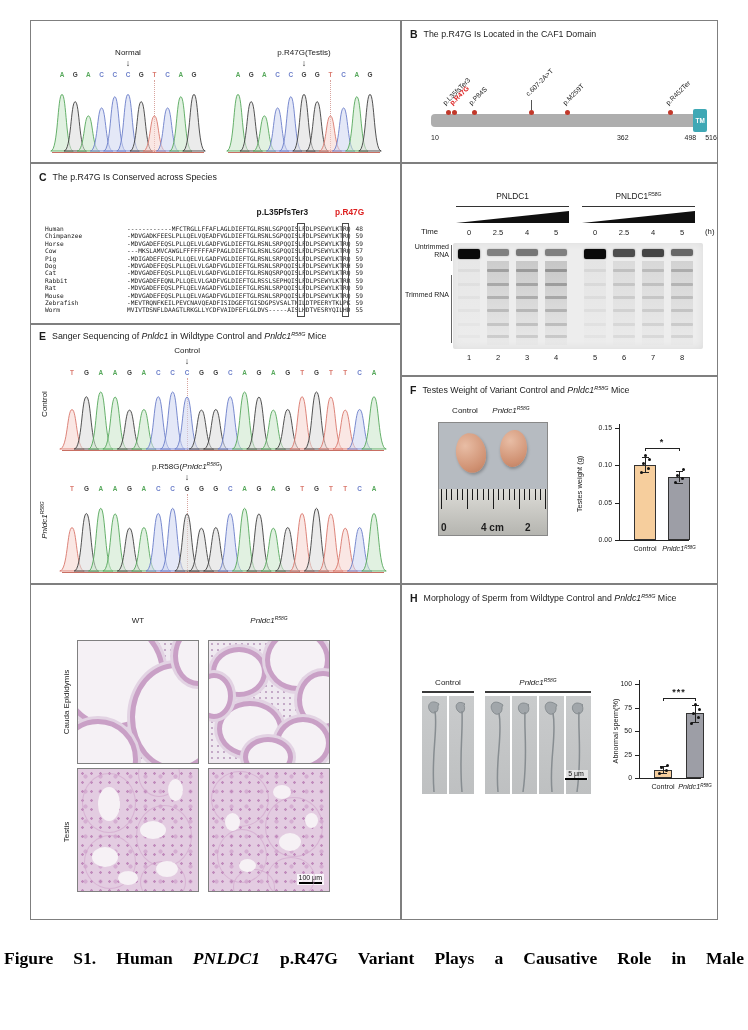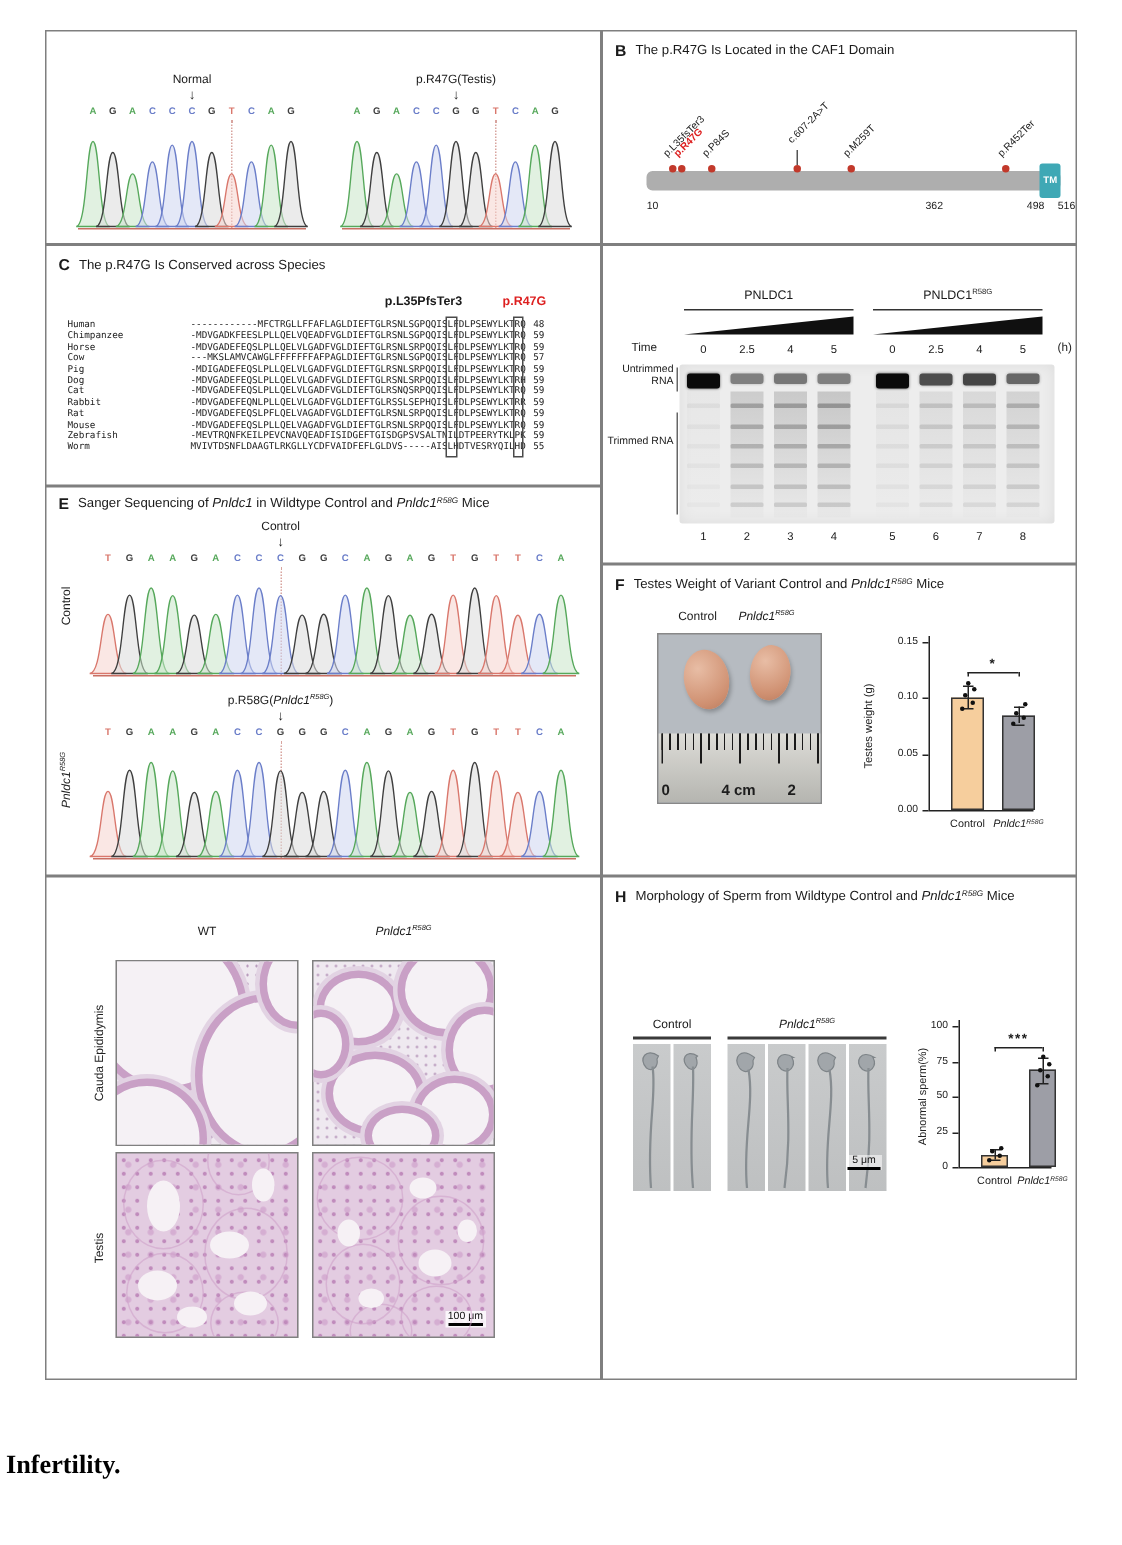--- a/index.html
+++ b/index.html
@@ -176,21 +176,21 @@
           <div class="dmut" style="left: 123.047px; top: 49px;">c.607-2A&gt;T</div>
           <div class="ddot" style="left: 158.366px; top: 70px;"></div>
           <div class="dmut" style="left: 159.866px; top: 58px;">p.M259T</div>
           <div class="ddot" style="left: 261.35px; top: 70px;"></div>
           <div class="dmut" style="left: 262.85px; top: 58px;">p.R452Ter</div>
         </div>
     </div>
 
     <div class="panel" style="left:0;top:143px;width:370px;height:160px;">
       <div class="phead"><b>C</b><span><span>The p.R47G Is Conserved across Species</span></span></div>
-      <div style="position:absolute;left:0;top:4px;width:370px;height:160px;">
+      <div style="position:absolute;left:0;top:16px;width:370px;height:160px;">
         <div class="aln-lab" style="text-align: right; left: 0px; width: 278.087px;">p.L35PfsTer3</div>
         <div class="aln-lab" style="color: rgb(221, 31, 31); left: 305.065px;">p.R47G</div>
         <div class="aln-rows">
             <div class="aln-row"><span class="aln-name">Human</span><span class="aln-seq">------------MFCTRGLLFFAFLAGLDIEFTGLRSNLSGPQQISLFDLPSEWYLKTRQ</span><span class="aln-num">48</span></div>
             <div class="aln-row"><span class="aln-name">Chimpanzee</span><span class="aln-seq">-MDVGADKFEESLPLLQELVQEADFVGLDIEFTGLRSNLSGPQQISLFDLPSEWYLKTRQ</span><span class="aln-num">59</span></div>
             <div class="aln-row"><span class="aln-name">Horse</span><span class="aln-seq">-MDVGADEFEQSLPLLQELVLGADFVGLDIEFTGLRSNLSRPQQISLFDLPSEWYLKTRQ</span><span class="aln-num">59</span></div>
             <div class="aln-row"><span class="aln-name">Cow</span><span class="aln-seq">---MKSLAMVCAWGLFFFFFFFAFPAGLDIEFTGLRSNLSGPQQISLFDLPSEWYLKTRQ</span><span class="aln-num">57</span></div>
             <div class="aln-row"><span class="aln-name">Pig</span><span class="aln-seq">-MDIGADEFEQSLPLLQELVLGADFVGLDIEFTGLRSNLSRPQQISLFDLPSEWYLKTRQ</span><span class="aln-num">59</span></div>
             <div class="aln-row"><span class="aln-name">Dog</span><span class="aln-seq">-MDVGADEFEQSLPLLQELVLGADFVGLDIEFTGLRSNLSRPQQISLFDLPSEWYLKTRH</span><span class="aln-num">59</span></div>
             <div class="aln-row"><span class="aln-name">Cat</span><span class="aln-seq">-MDVGADEFEQSLPLLQELVLGADFVGLDIEFTGLRSNQSRPQQISLFDLPSEWYLKTRQ</span><span class="aln-num">59</span></div>
@@ -581,15 +581,15 @@
           <div class="xlab" style="left: 88px; top: 106px;"><span style="font-style: italic;">Pnldc1</span><span class="sup" style="font-style: italic;">R58G</span></div>
           <div class="ax" style="left: 56px; top: 22px; width: 32px; height: 1px;"></div>
           <div class="ax" style="left: 56px; top: 22px; width: 1px; height: 3px;"></div>
           <div class="ax" style="left: 88px; top: 22px; width: 1px; height: 3px;"></div>
           <div class="sig" style="left: 72px; top: 11px;">***</div>
         </div>
     </div>
   </div>
 
   <div class="caption">
-    <div class="cap2"><span style="font-weight: bold;">Infertility.</span></div>
+    <div class="cap1"><span style="font-weight: bold;">Figure S1. Human </span><span style="font-style: italic; font-weight: bold;">PNLDC1</span><span style="font-weight: bold;"> p.R47G Variant Plays a Causative Role in Male</span></div>
   </div>
 </div>
 
 </body></html>

